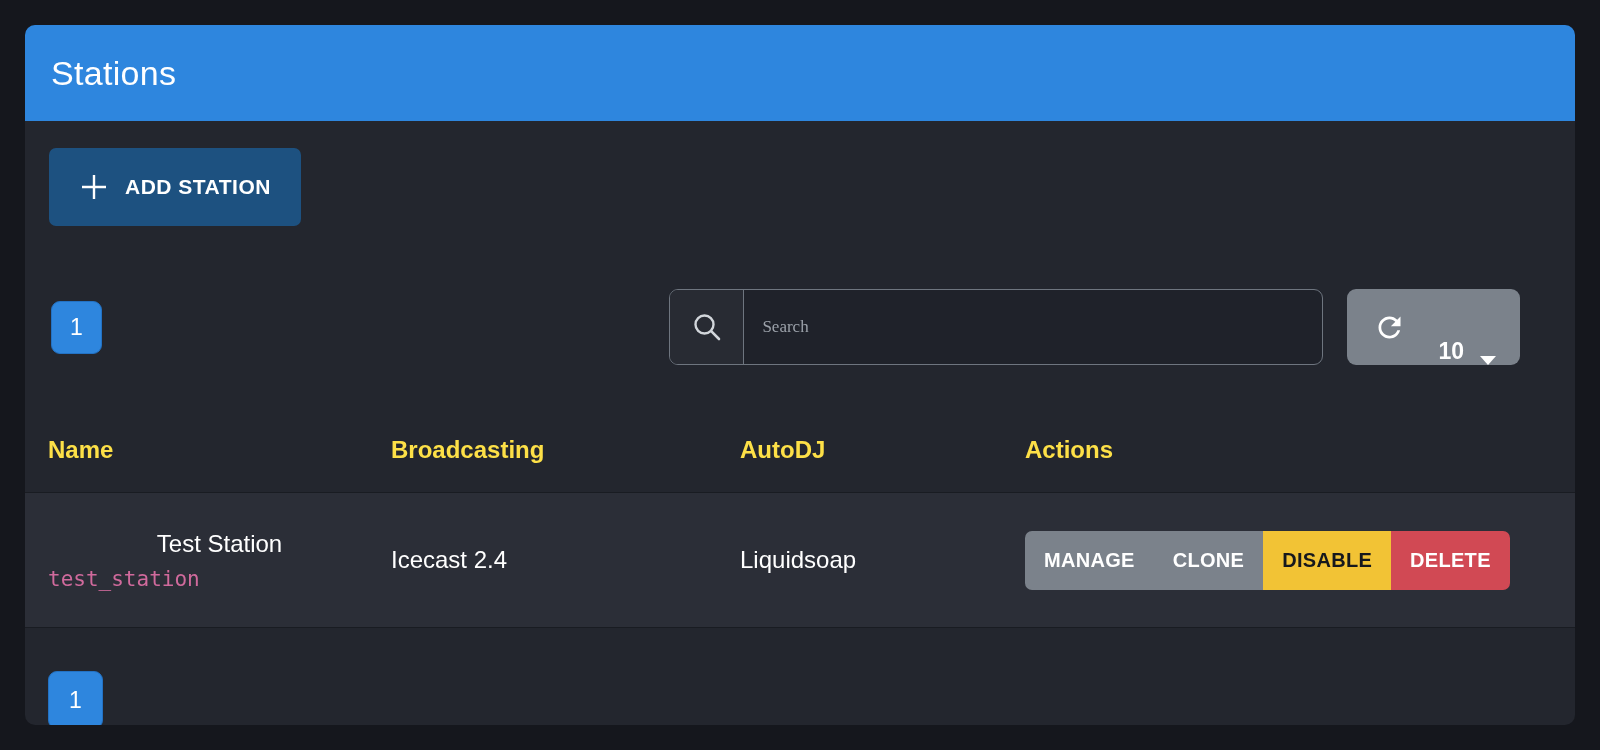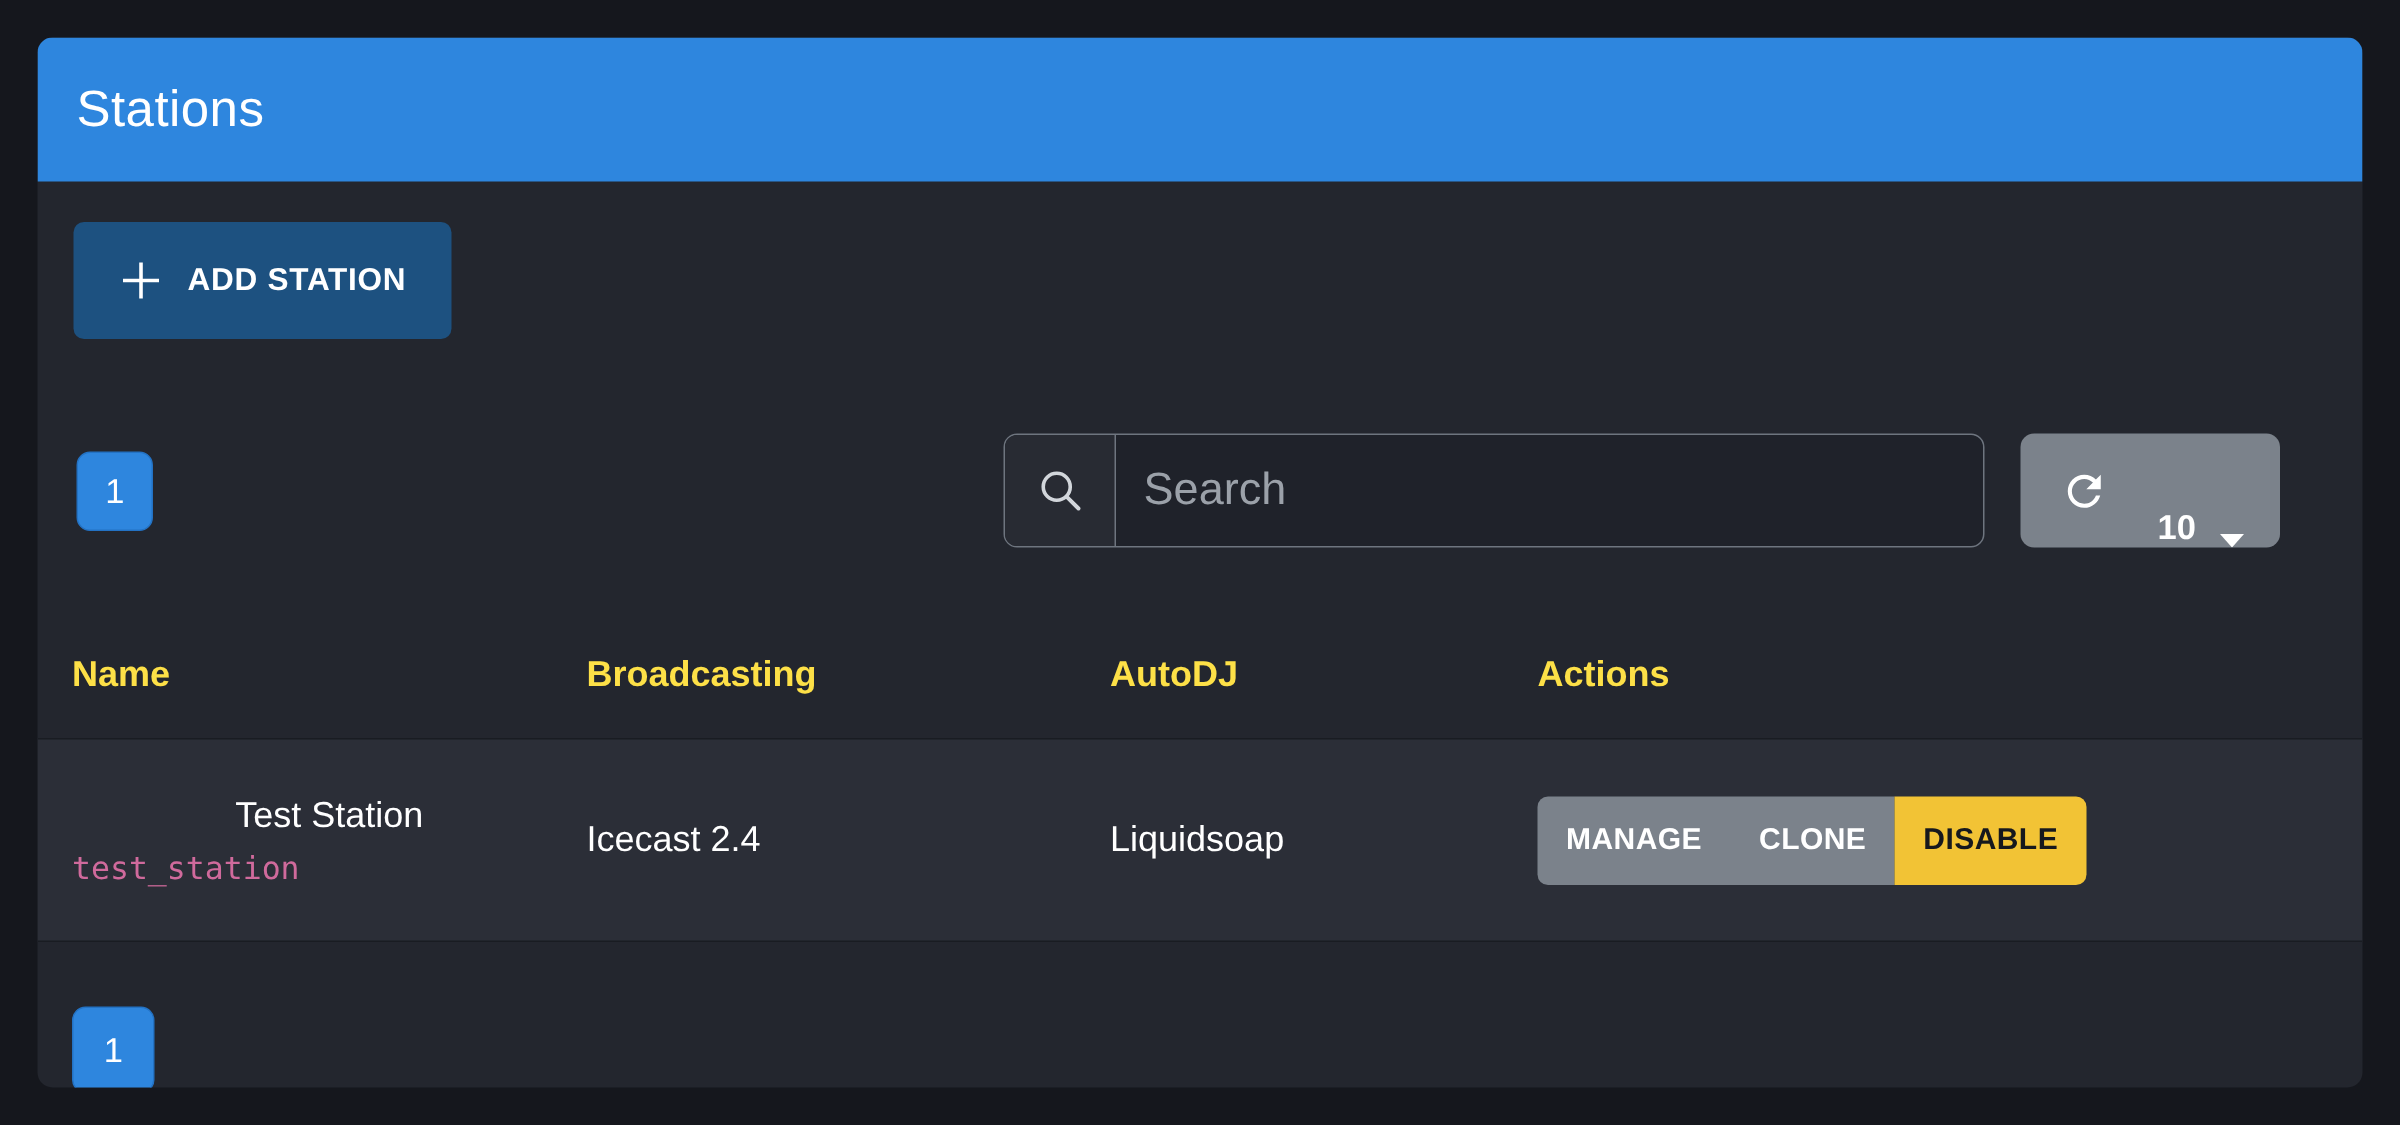--- a/index.html
+++ b/index.html
@@ -95,22 +95,22 @@
     align-items: center;
     justify-content: center;
   }
   .search-icon-svg { width: 34px; height: 34px; display: block; }
   .search-input {
     flex: 1;
     background: transparent;
     border: none;
     outline: none;
     color: #e5e8ec;
-    font-family: Liberation Sans, sans-serif;
-    font-size: 30px;
+    font-family: Liberation Serif, serif;
+    font-size: 17px;
     padding: 0 18px;
   }
   .search-input::placeholder { color: #9ba1a9; opacity: 1; }
 
   .perpage-group {
     height: 76px;
     background: #7b828b;
     border-radius: 9px;
     display: flex;
     align-items: center;
@@ -260,20 +260,21 @@
             <div class="station-name">Test Station</div>
             <div class="station-shortcode">test_station</div>
           </div>
           <div class="cell-text">Icecast 2.4</div>
           <div class="cell-text">Liquidsoap</div>
           <div>
             <div class="btn-group">
               <button class="btn-act btn-secondary">MANAGE</button>
               <button class="btn-act btn-secondary">CLONE</button>
               <button class="btn-act btn-warning">DISABLE</button>
+              <button class="btn-act btn-danger">DELETE</button>
             </div>
           </div>
         </div>
       </div>
 
       <div class="bottom-pagination">
         <button class="page-btn">1</button>
       </div>
 
     </div>

